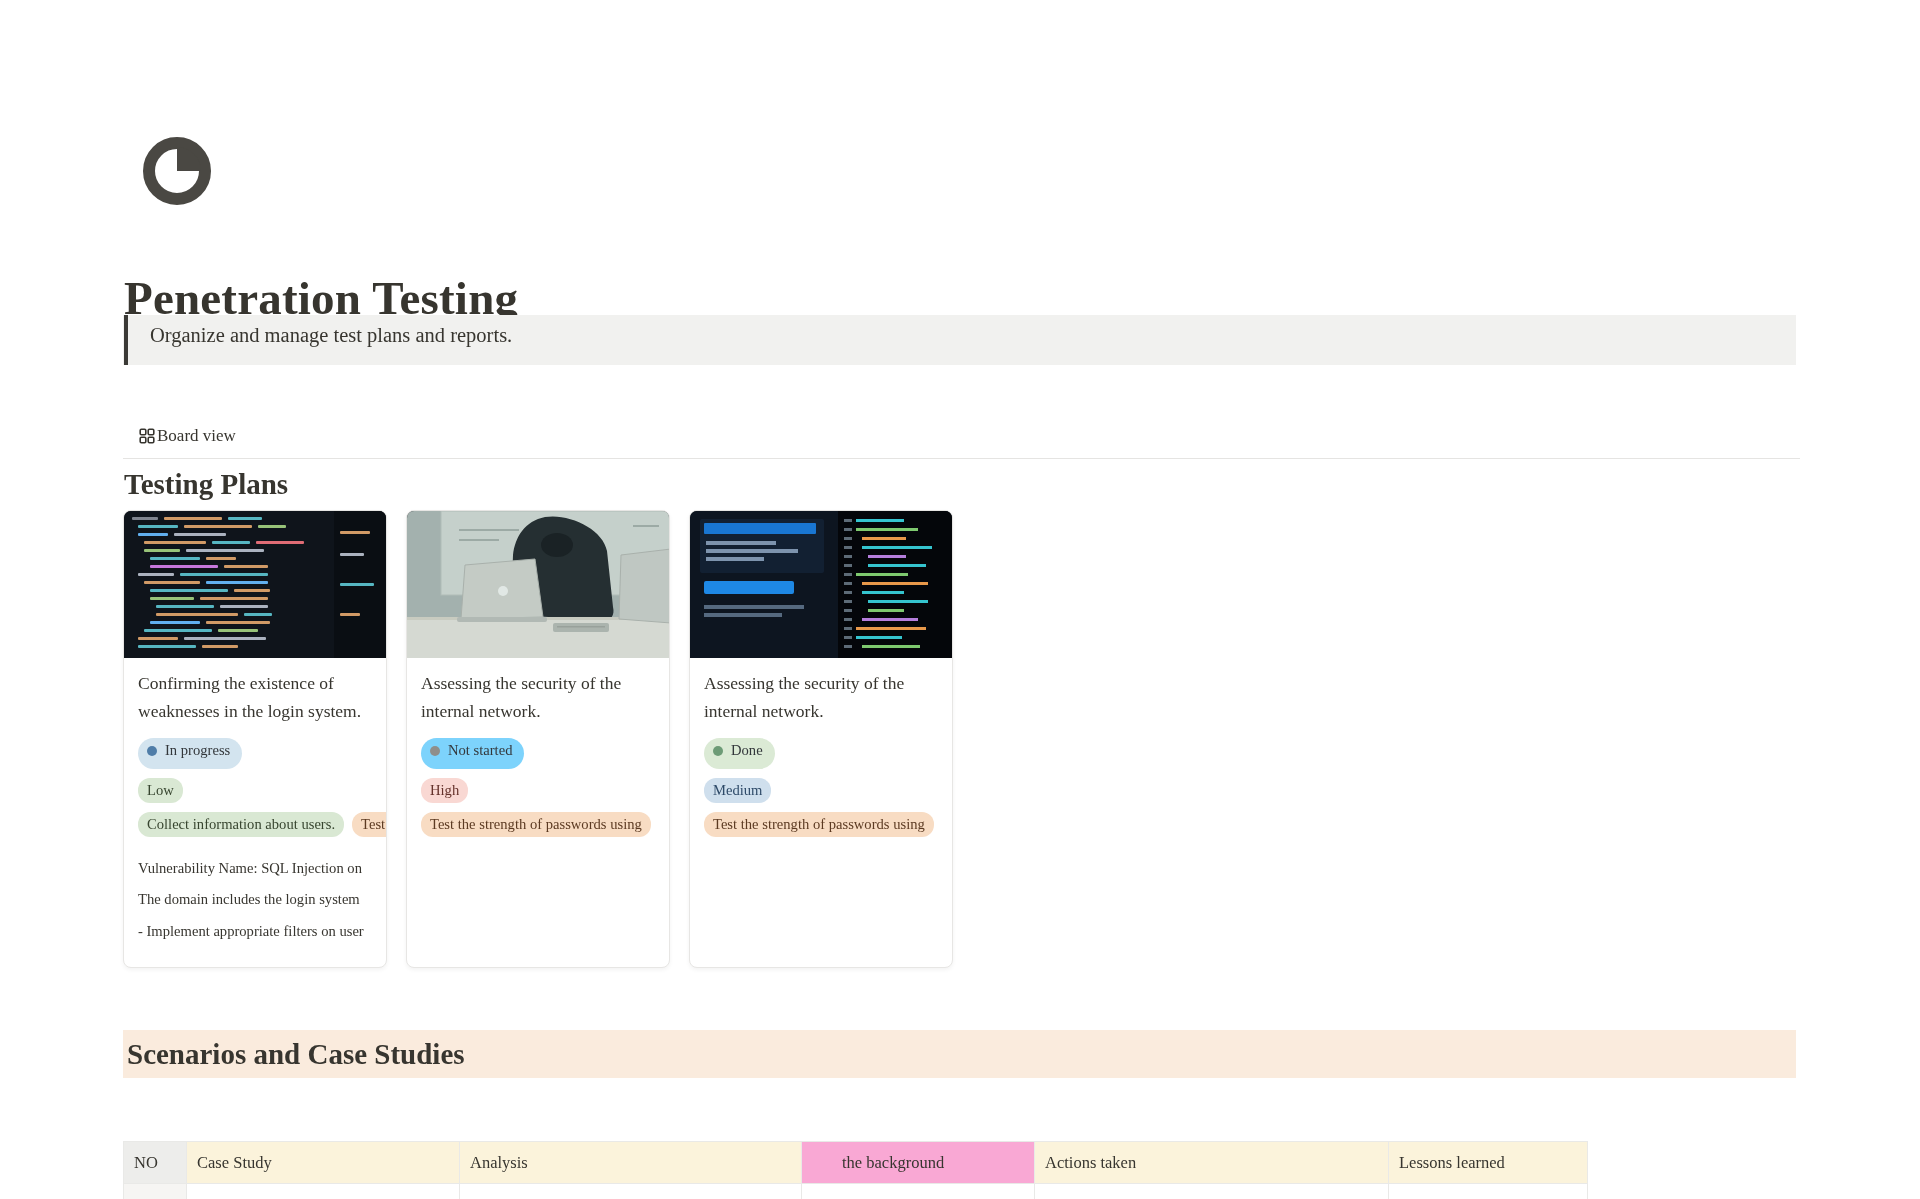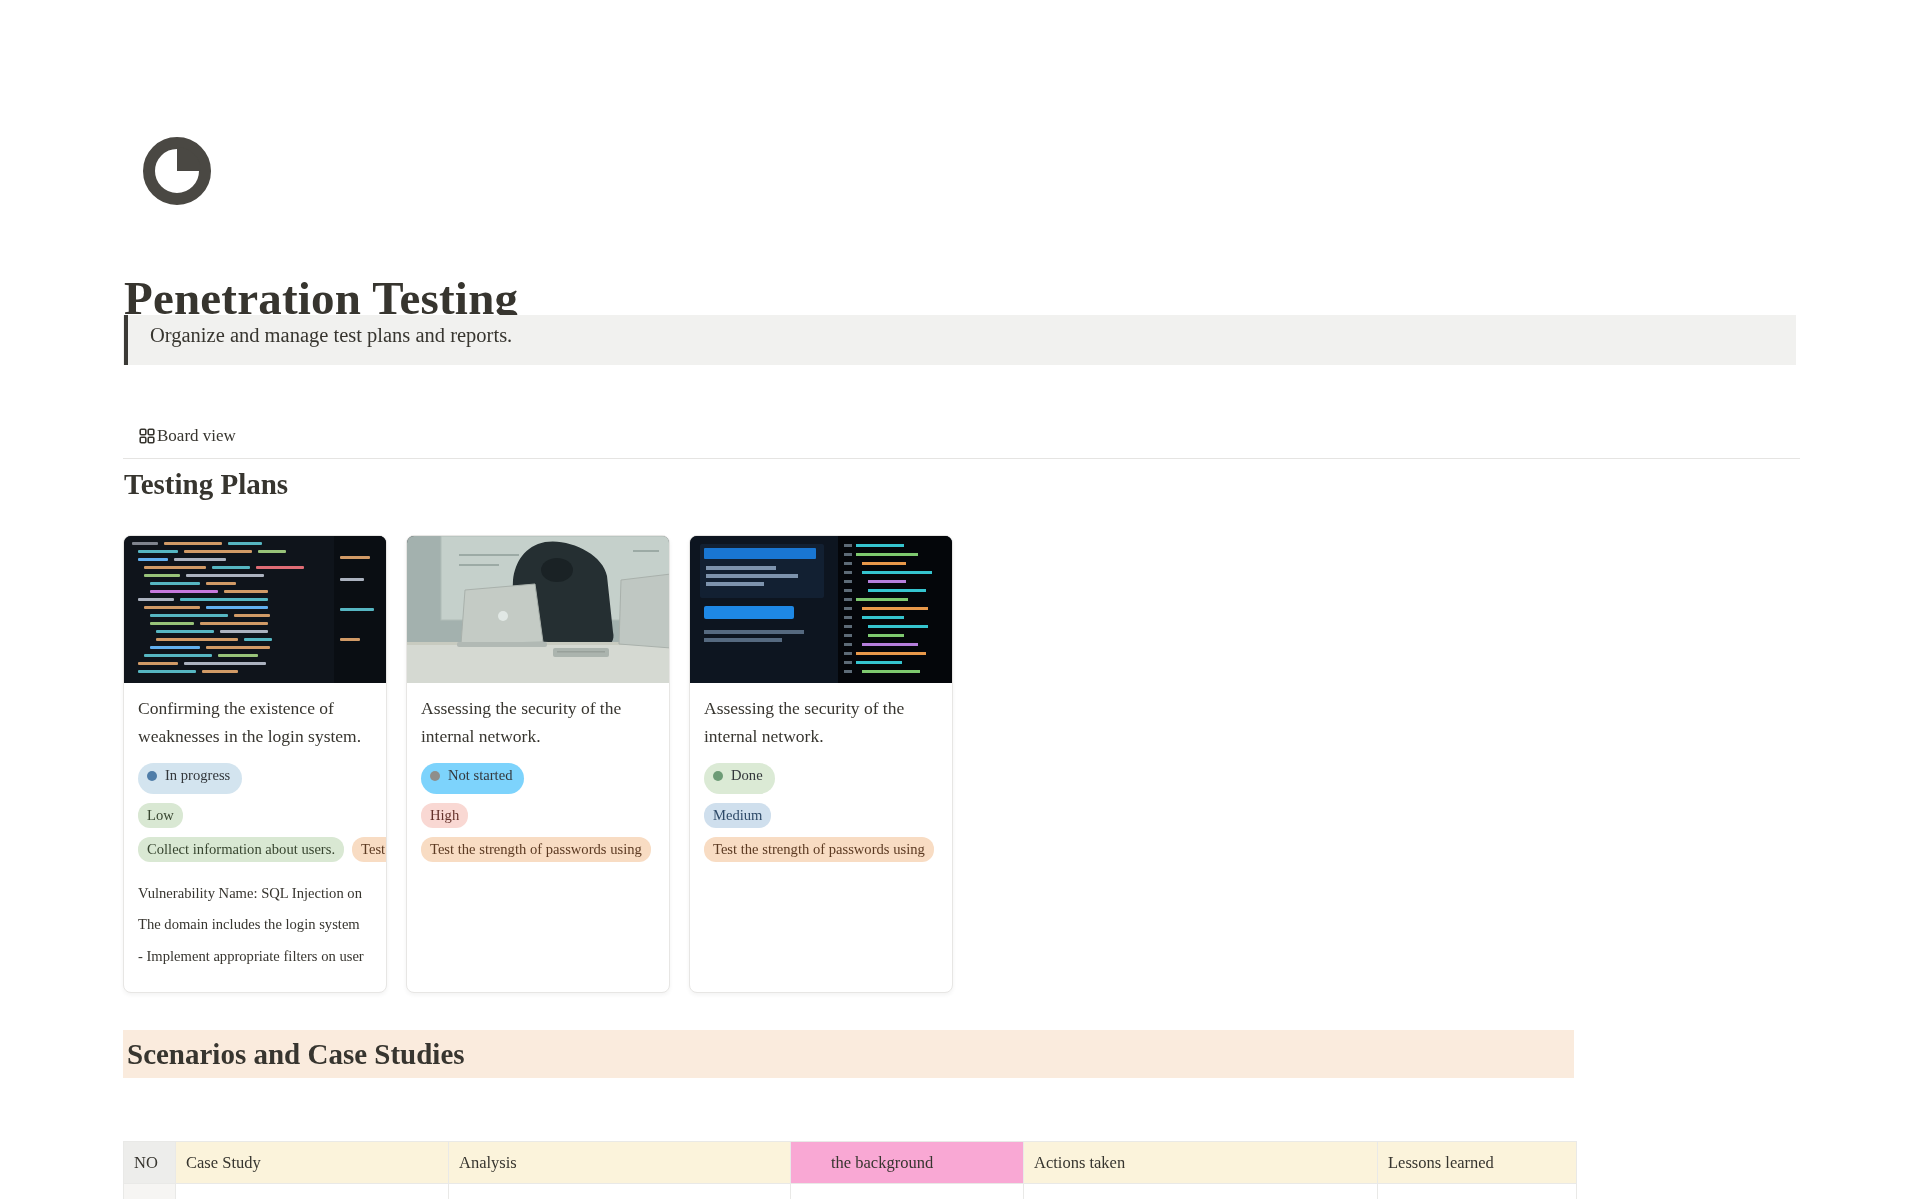--- a/index.html
+++ b/index.html
@@ -21,21 +21,21 @@
   
   .view-tab{position:absolute;left:139px;top:423px;height:26px;display:flex;align-items:center;
             gap:2px;cursor:pointer;}
   .view-tab-label{font-size:17px;color:#37352f;}
   .divider{position:absolute;left:123px;top:458px;width:1677px;height:1px;background:#e5e4e2;}
 
   .h2{position:absolute;font-size:29px;font-weight:700;color:#37352f;}
   .h2.testing{left:124px;top:468px;}
 
   
-  .card{position:absolute;top:535px;width:264px;height:458px;background:#fff;
+  .card{position:absolute;top:510px;width:264px;height:458px;background:#fff;
         border:1px solid #e7e6e4;border-radius:8px;box-sizing:border-box;overflow:hidden;
         box-shadow:0 2px 4px rgba(15,15,15,.05);cursor:pointer;}
   .card.c0{left:123px}.card.c1{left:406px}.card.c2{left:689px}
   .cover{width:100%;height:147px;overflow:hidden;background:#10151c;}
   .cover svg{display:block;}
   .card-body{padding:12px 0 12px 14px;}
   .card-title{font-size:17.5px;line-height:27.5px;color:#37352f;padding-right:14px;}
   .badges{display:flex;flex-direction:column;align-items:flex-start;gap:9px;margin-top:13px;}
   .pill{display:inline-flex;align-items:center;font-size:14.6px;line-height:19px;
         white-space:nowrap;}
@@ -43,32 +43,32 @@
   .pill.tag{border-radius:12px;padding:3px 9px;}
   .dot{width:10px;height:10px;border-radius:50%;margin-right:8px;flex:0 0 auto;}
   .tag-row{display:flex;gap:8px;white-space:nowrap;overflow:hidden;max-width:100%;
            align-self:stretch;}
   .tag-row .pill{flex:0 0 auto;}
   .notes{margin-top:0;}
   .note{margin-top:12.5px;font-size:14.6px;line-height:19px;white-space:nowrap;overflow:hidden;
         color:#37352f;}
 
   
-  .band{position:absolute;left:123px;top:1030px;width:1451px;height:48px;}
+  .band{position:absolute;left:123px;top:1030px;width:1673px;height:48px;}
   .band .h2-in{font-size:29px;font-weight:700;line-height:48px;padding-left:4px;color:#37352f;}
 
   
   .scenario-table{position:absolute;left:123px;top:1141px;border-collapse:collapse;}
   .scenario-table td,.scenario-table th{border:1px solid #e9e9e7;font-weight:400;
       text-align:left;font-size:16.5px;color:#37352f;padding:0 0 0 10px;box-sizing:border-box;}
   .scenario-table .hrow th{height:42px;}
   .scenario-table .hrow th.no{background:#ededeb;}
   .scenario-table .drow td{height:58px;background:#ffffff;}
   .scenario-table .drow td.no{background:#f6f5f3;}
-  .cw0{width:52px}.cw1{width:273px}.cw2{width:342px}.cw3{width:233px}.cw4{width:354px}.cw5{width:199px}
+  .cw0{width:63px}.cw1{width:273px}.cw2{width:342px}.cw3{width:233px}.cw4{width:354px}.cw5{width:199px}
 </style>
 </head>
 <body>
 
 <div class="page">
 
   <div class="page-icon">
     <svg width="72" height="72" viewBox="0 0 72 72">
       <circle cx="36" cy="36" r="28" fill="none" stroke="#4a4843" stroke-width="12"></circle>
       <path d="M36 36 L36 12 A24 24 0 0 1 60 36 Z" fill="#4a4843"></path>

